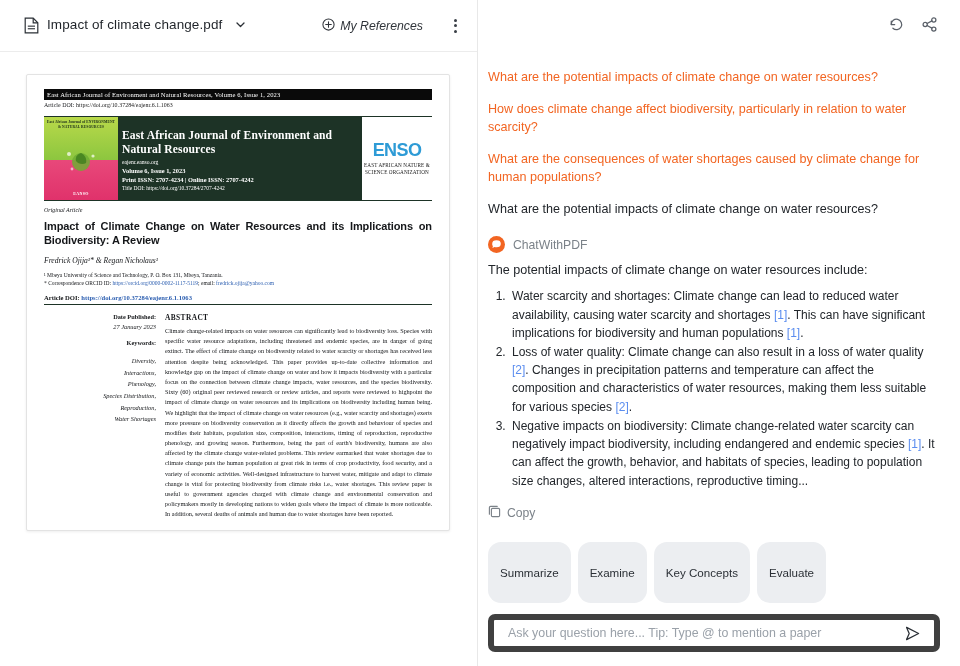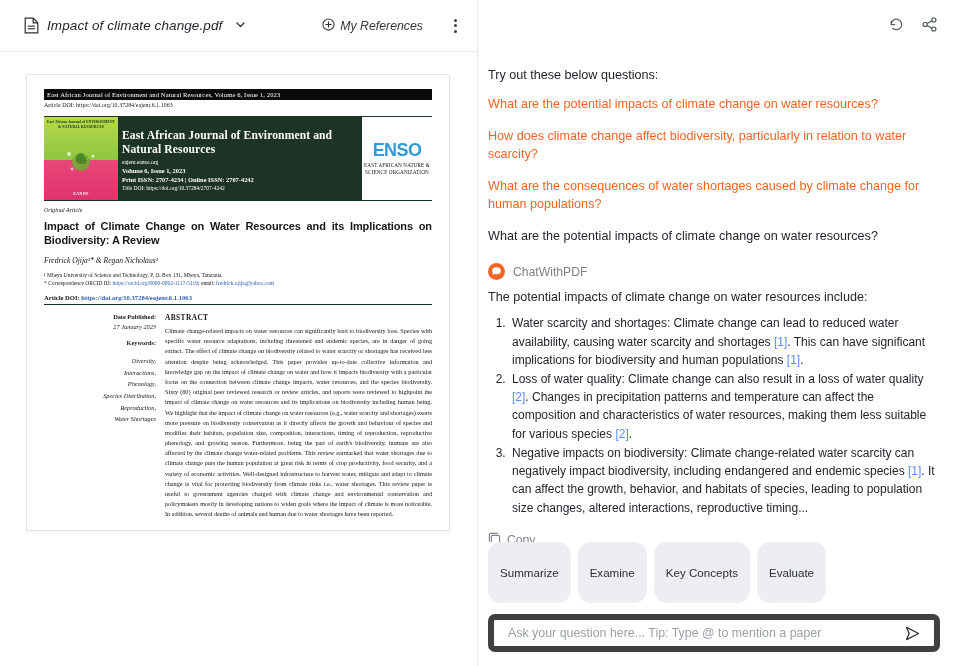--- a/index.html
+++ b/index.html
@@ -17,21 +17,21 @@
     display: flex; flex-direction: column;
     border-right: 1px solid #e8e8e8;
     background: #ffffff;
   }
   .left-header {
     height: 52px; flex: 0 0 52px;
     display: flex; align-items: center;
     padding: 0 14px 0 24px;
     border-bottom: 1px solid #ececec;
   }
-  .doc-title-group { display: flex; align-items: center; gap: 8px; font-style: italic; }
+  .doc-title-group { display: flex; gap: 8px; }
   .file-icon { width: 15px; height: 17px; display: block; }
   .doc-title {
     font-size: 13.5px; color: #1f2329; letter-spacing: .1px;
     white-space: nowrap;
   }
   .chev { width: 13px; height: 13px; margin-left: 4px; }
   .left-header-right {
     margin-left: auto; display: flex; align-items: center; gap: 25px; font-style: italic;
   }
   .my-refs {
@@ -345,21 +345,20 @@
           <circle cx="12.8" cy="3.9" r="2.1" fill="none" stroke="#5a6069" stroke-width="1.25"></circle>
           <circle cx="4.2" cy="8.5" r="2.1" fill="none" stroke="#5a6069" stroke-width="1.25"></circle>
           <circle cx="12.8" cy="13.1" r="2.1" fill="none" stroke="#5a6069" stroke-width="1.25"></circle>
           <path d="M6.1 7.5l4.8-2.6M6.1 9.5l4.8 2.6" stroke="#5a6069" stroke-width="1.25" stroke-linecap="round"></path>
         </svg>
       </span>
     </div>
 
     <div class="chat-scroll">
 
-      <div class="try-line">Try out these below questions:</div>
 
       <div class="suggest">What are the potential impacts of climate change on water resources?</div>
       <div class="suggest">How does climate change affect biodiversity, particularly in relation to water scarcity?</div>
       <div class="suggest">What are the consequences of water shortages caused by climate change for human populations?</div>
 
       <div class="msg-body">What are the potential impacts of climate change on water resources?</div>
 
       <div class="msg-head">
         <span class="avatar-bot">
           <svg width="11" height="11" viewBox="0 0 11 11">

